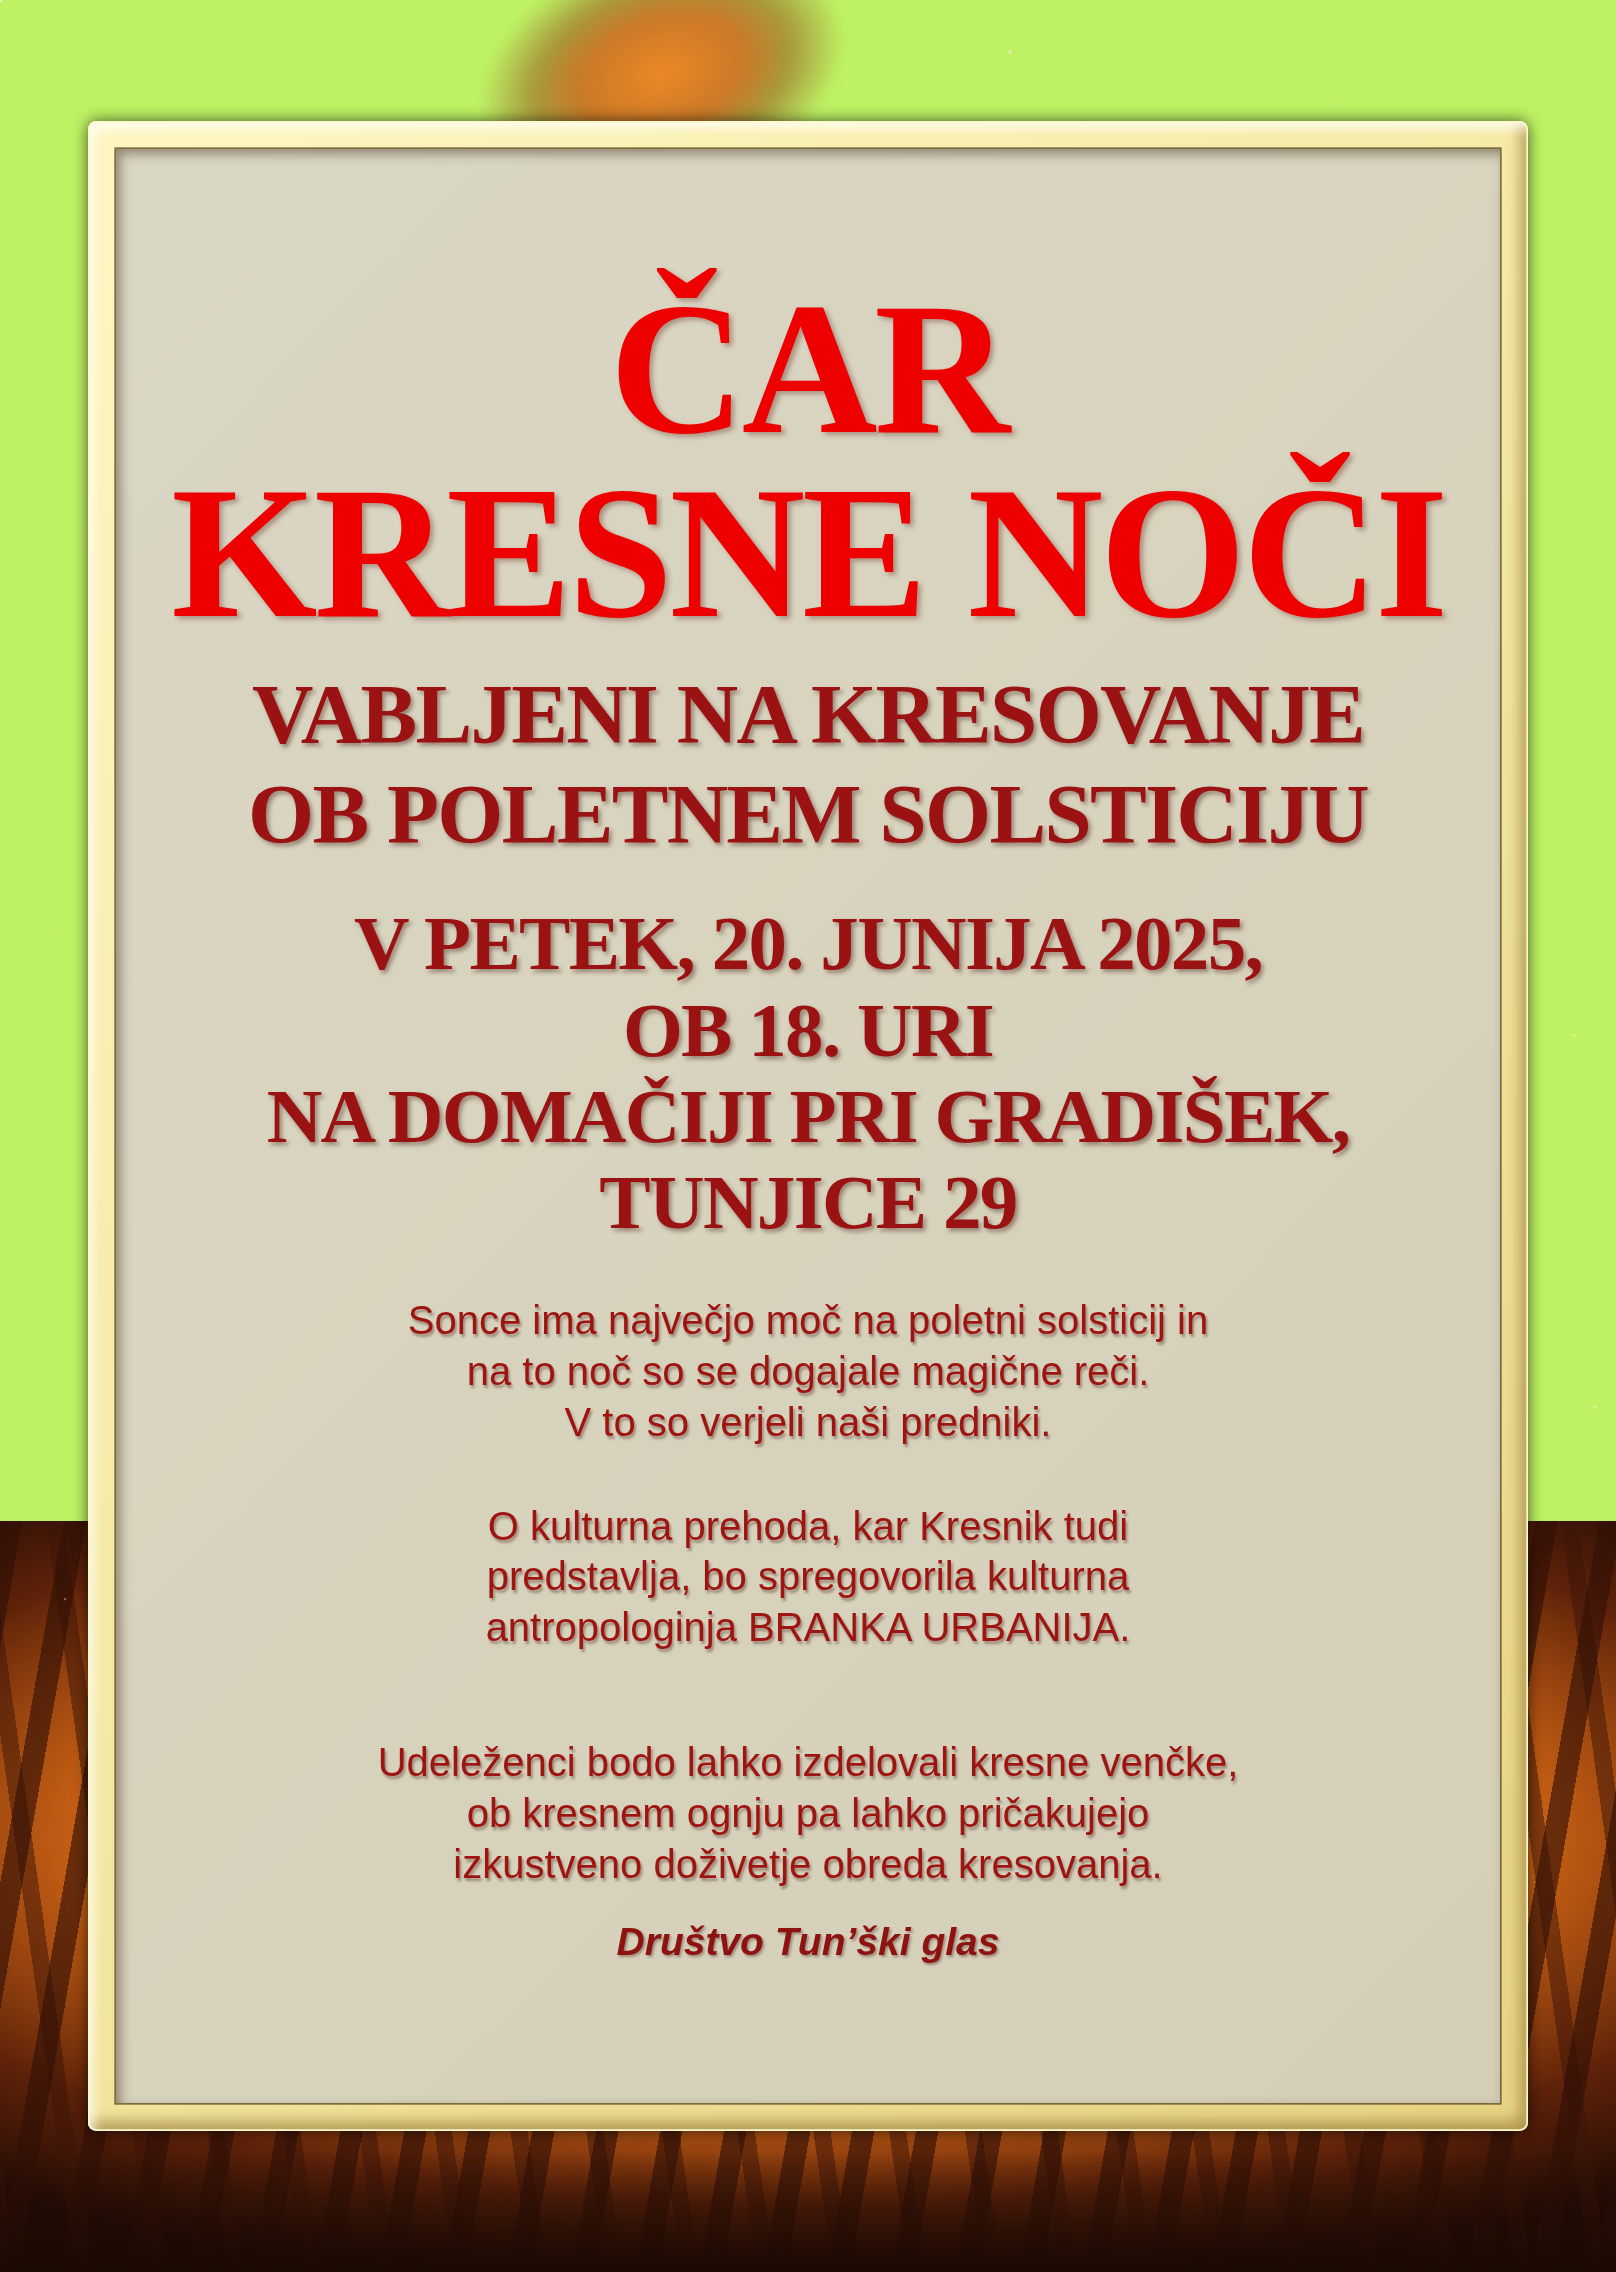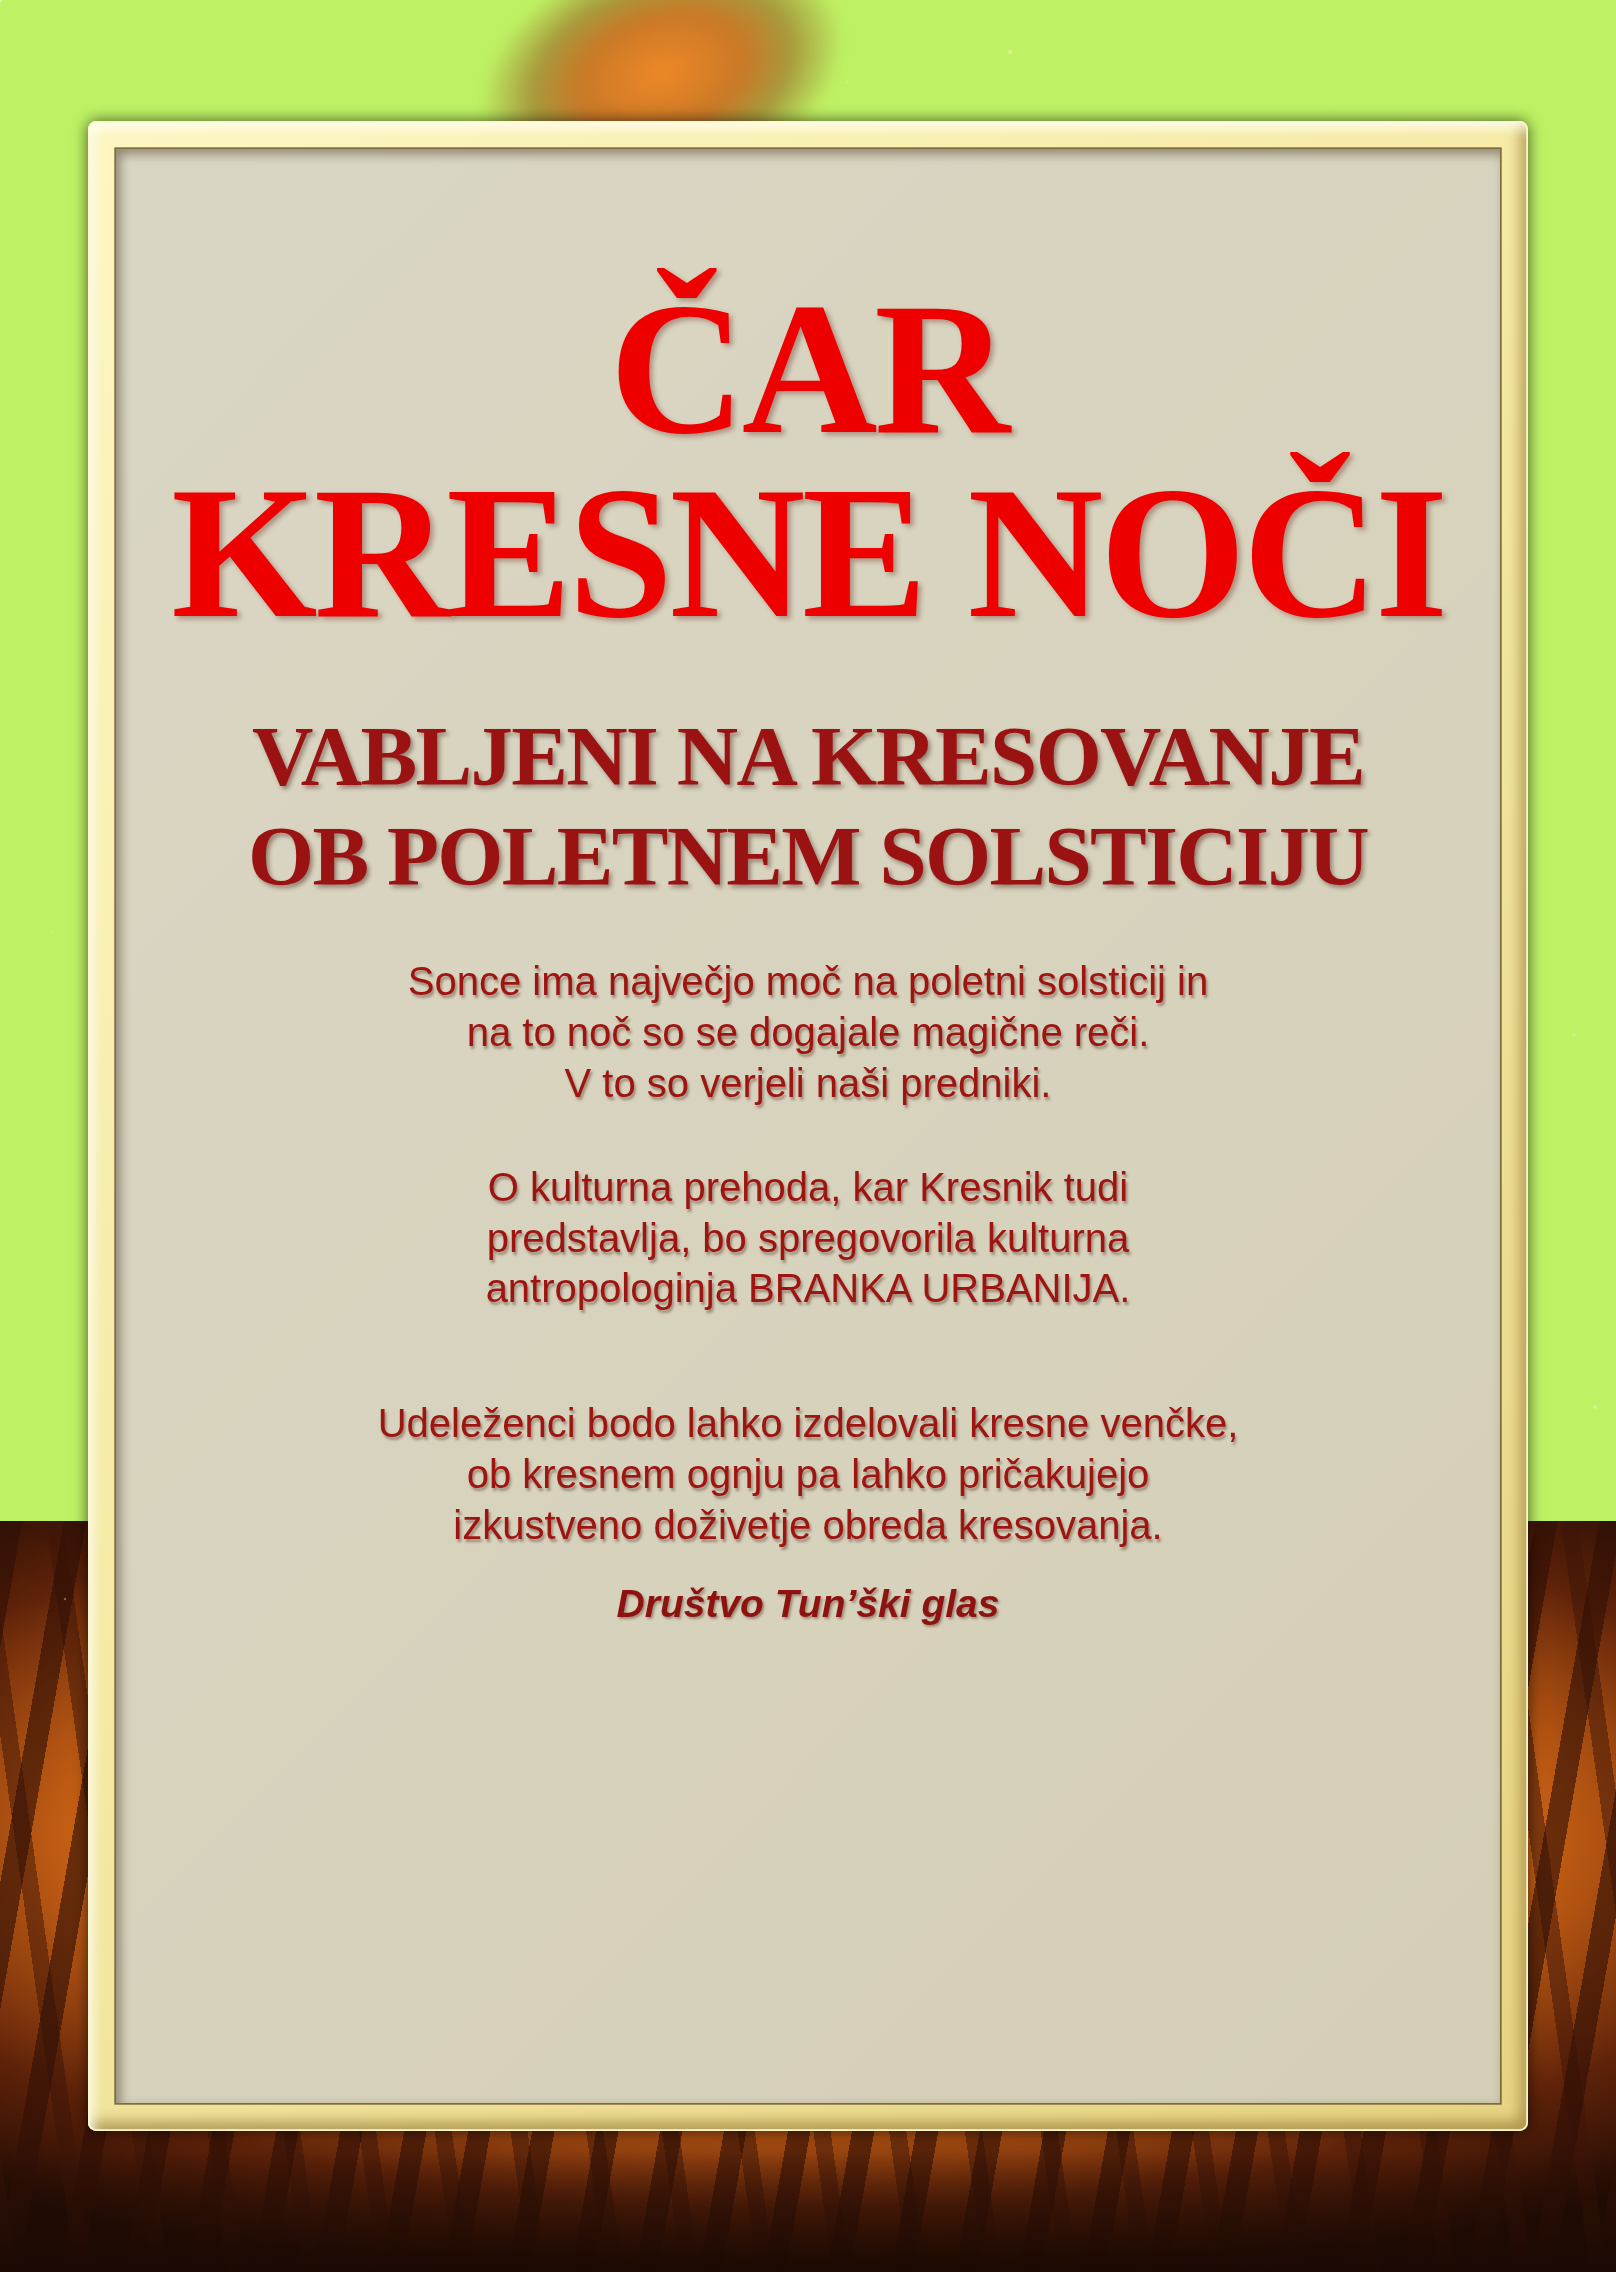--- a/index.html
+++ b/index.html
@@ -109,21 +109,21 @@
   .title {
     font-family: "Liberation Serif", serif;
     font-weight: bold;
     font-size: 188px;
     line-height: 0.98;
     letter-spacing: -3.4px;
     color: #ee0000;
     text-shadow: 3.4px 3.4px 5.1px rgba(90,20,10,0.35);
   }
   .invite {
-    margin-top: 62px;
+    margin-top: 20px;
     font-family: "Liberation Serif", serif;
     font-weight: bold;
     font-size: 85px;
     line-height: 1.17;
     letter-spacing: -1.7px;
     color: #9a1312;
     text-shadow: 2.6px 3.4px 4.3px rgba(70,30,20,0.45);
   }
   .event {
     margin-top: 36px;
@@ -172,20 +172,26 @@
         <div class="title">
           <div>ČAR</div>
           <div>KRESNE NOČI</div>
         </div>
 
         <div class="invite">
           <div>VABLJENI NA KRESOVANJE</div>
           <div>OB POLETNEM SOLSTICIJU</div>
         </div>
 
+        <div class="event">
+          <div>V PETEK, 20. JUNIJA 2025,</div>
+          <div>OB 18. URI</div>
+          <div>NA DOMAČIJI PRI GRADIŠEK,</div>
+          <div>TUNJICE 29</div>
+        </div>
 
         <div class="para para-1">
           <div>Sonce ima največjo moč na poletni solsticij in</div>
           <div>na to noč so se dogajale magične reči.</div>
           <div>V to so verjeli naši predniki.</div>
         </div>
 
         <div class="para para-2">
           <div>O kulturna prehoda, kar Kresnik tudi</div>
           <div>predstavlja, bo spregovorila kulturna</div>

